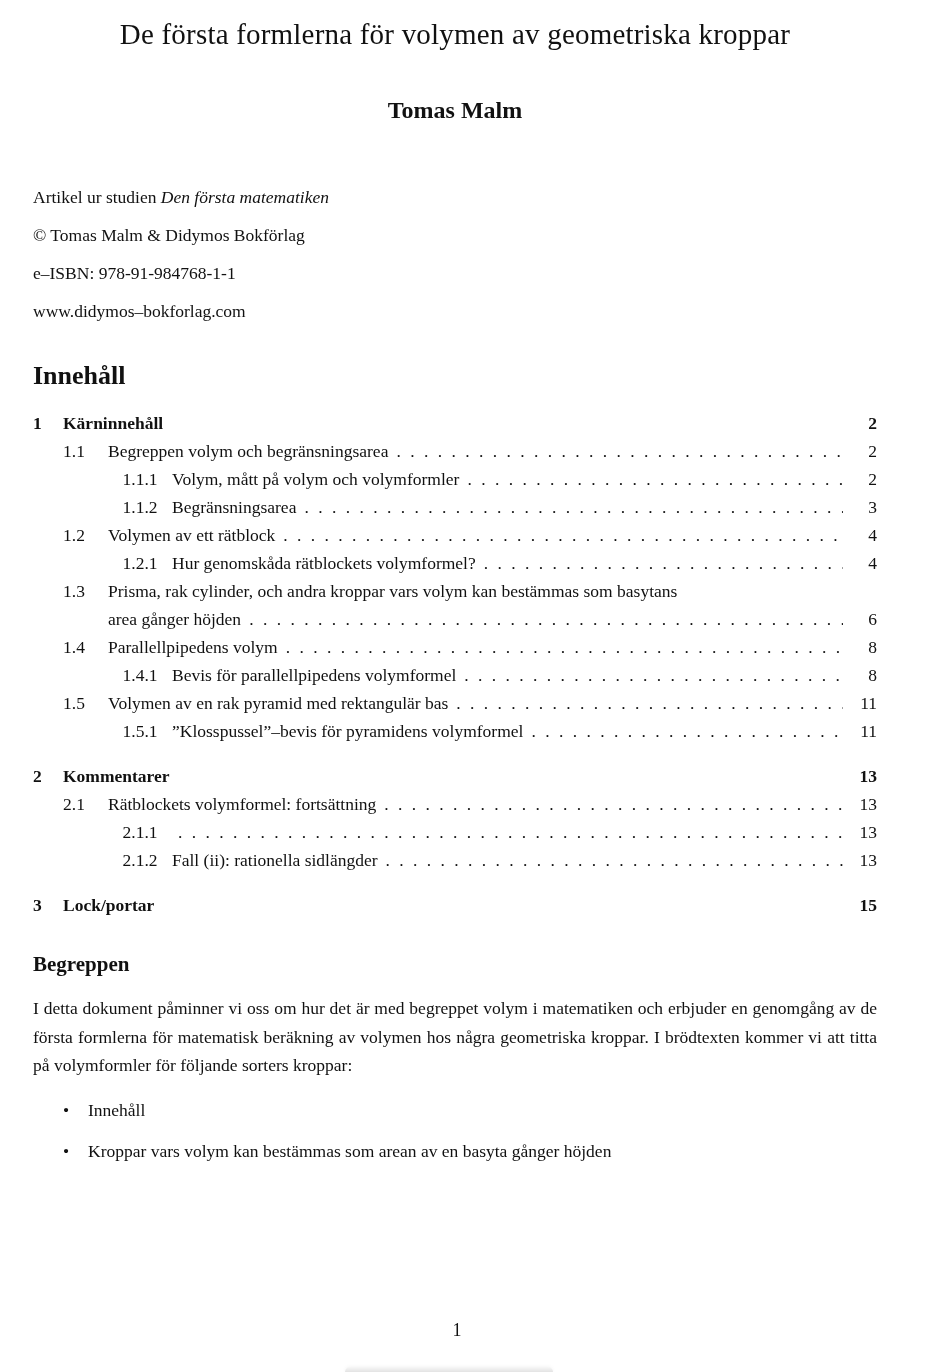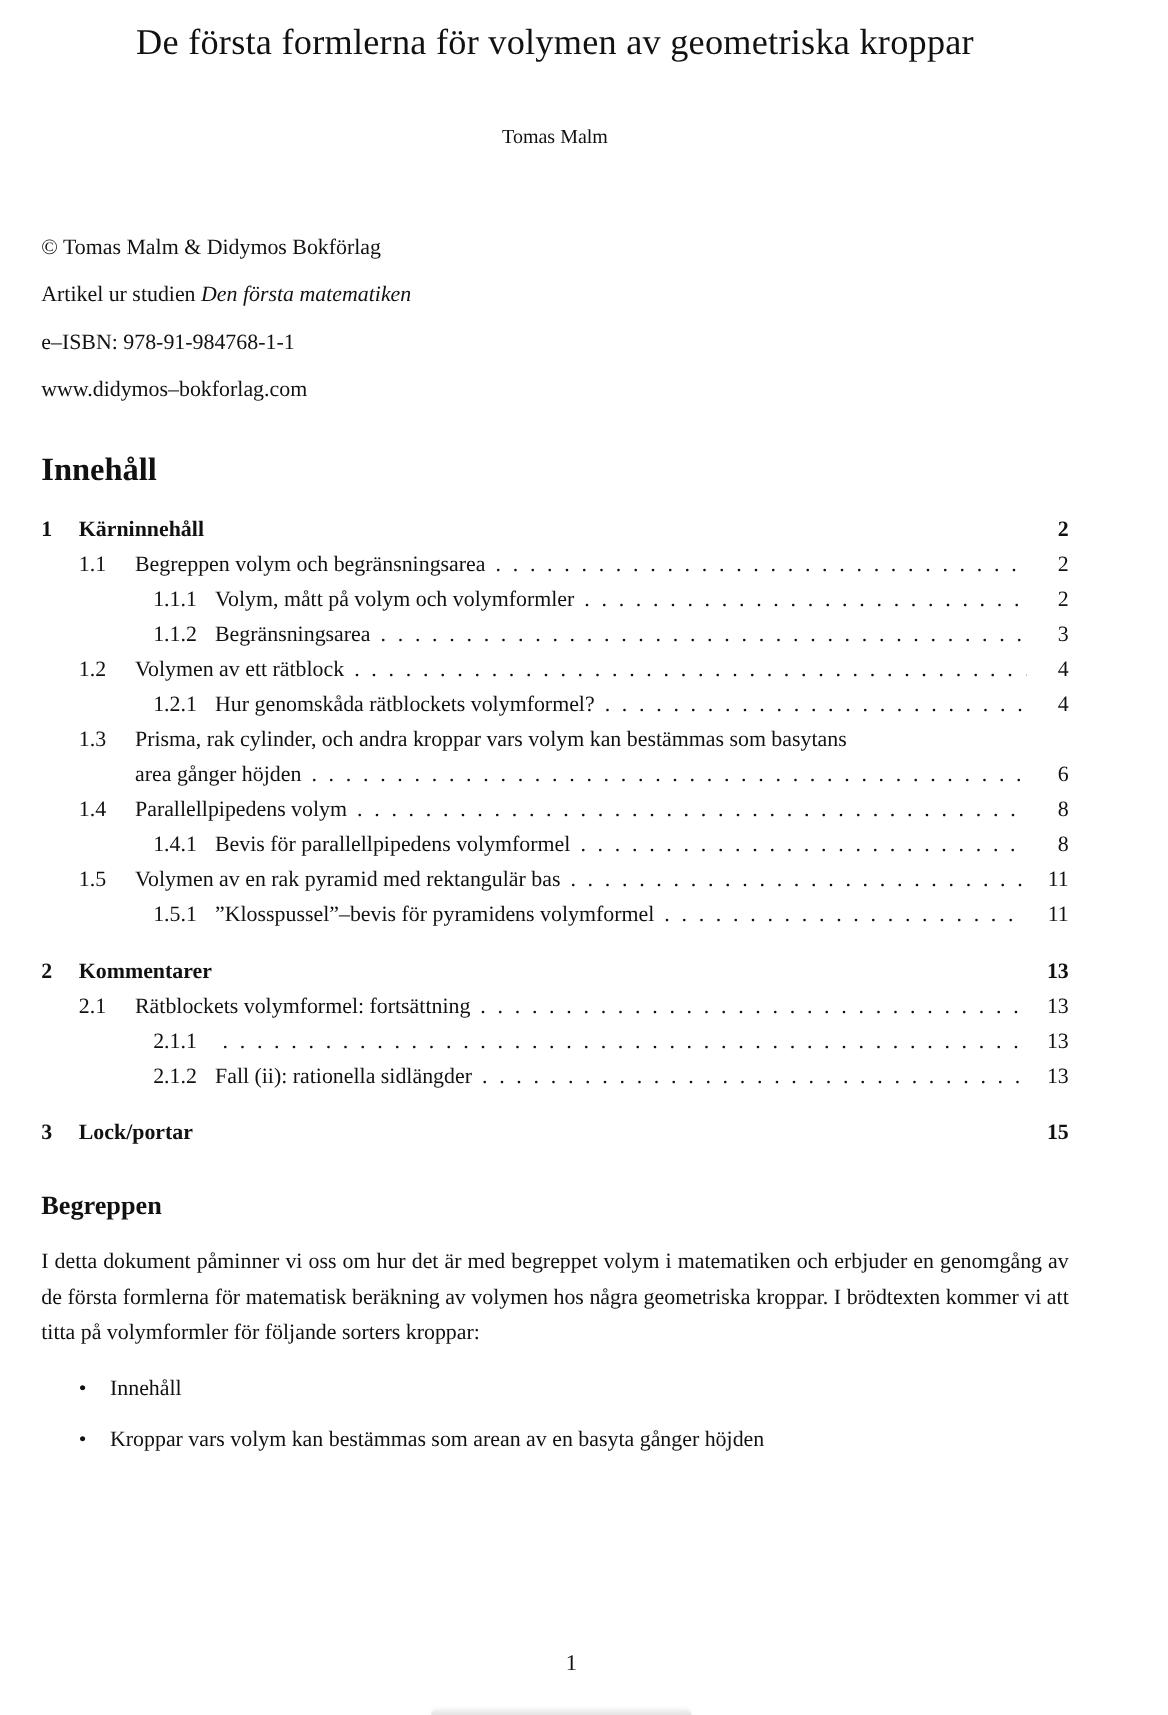--- a/index.html
+++ b/index.html
@@ -13,37 +13,38 @@
     height: 1372px;
     background: #ffffff;
     overflow: hidden;
     color: #111111;
     font-family: "Liberation Serif", "DejaVu Serif", serif;
     box-sizing: border-box;
     padding-top: 12px;
   }
   .content {
     margin-left: 33px;
-    margin-right: 79px; 
+    margin-right: 57px; 
   }
   
   .doc-title {
     max-width: 700px;
     margin: 0 auto;
     text-align: center;
     font-size: 29px;
     line-height: 44px;
     font-weight: normal;
     letter-spacing: 0.2px;
   }
   .doc-author {
     text-align: center;
-    font-size: 16px;
+    font-size: 24px;
     line-height: 24px;
     margin-top: 42px;
+    font-weight: bold;
   }
   
   .meta-block {
     margin-top: 64px;
   }
   .meta-line {
     font-size: 17.5px;
     line-height: 22px;
     margin: 0 0 16px 0;
   }
@@ -131,22 +132,22 @@
 <body>
 
 <div class="page">
   <div class="content">
 
     <h1 class="doc-title">De första formlerna för volymen av geometriska kroppar</h1>
 
     <div class="doc-author">Tomas Malm</div>
 
     <div class="meta-block">
+      <p class="meta-line"><span>Artikel ur studien </span><span class="italic">Den första matematiken</span></p>
       <p class="meta-line">© Tomas Malm &amp; Didymos Bokförlag</p>
-      <p class="meta-line"><span>Artikel ur studien </span><span class="italic">Den första matematiken</span></p>
       <p class="meta-line">e–ISBN: 978-91-984768-1-1</p>
       <p class="meta-line">www.didymos–bokforlag.com</p>
     </div>
 
     <h2 class="toc-heading">Innehåll</h2>
 
     <div>
         <div class="toc-row section">
           <span class="toc-num">1</span>
           <span class="toc-title">Kärninnehåll</span>

